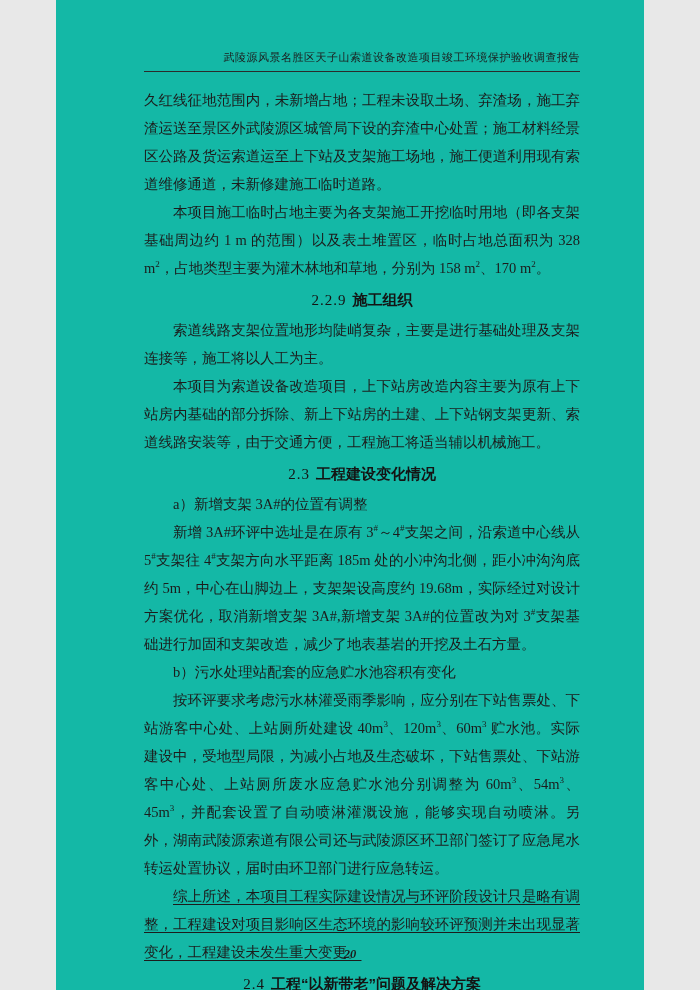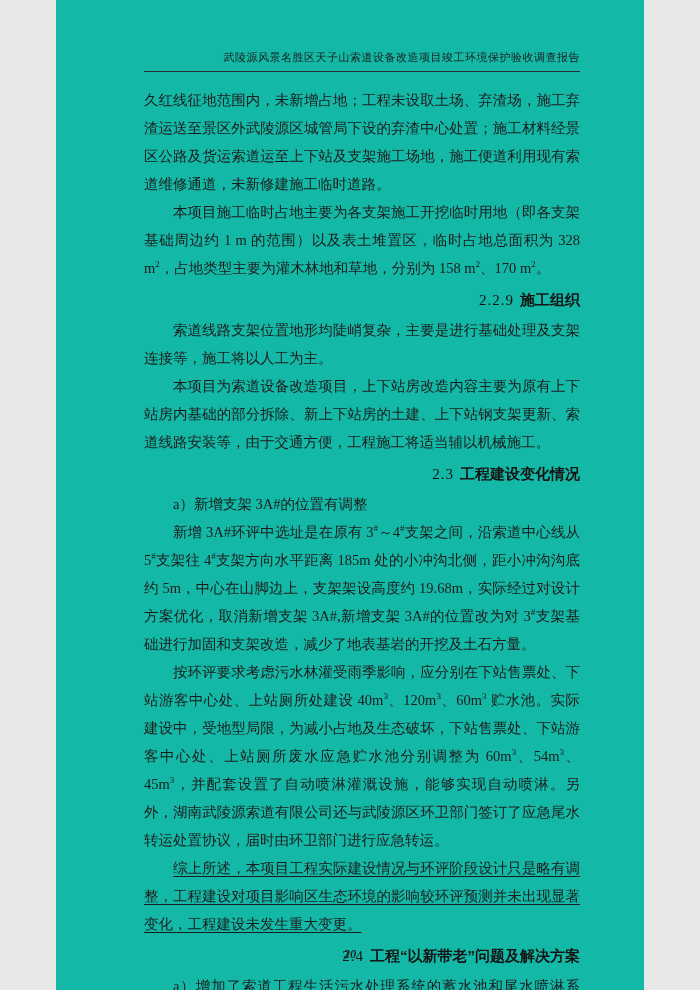--- a/index.html
+++ b/index.html
@@ -41,21 +41,21 @@
   .doc-body sup {
     font-size:9px;
     line-height:0;
     vertical-align:super;
   }
   h3.heading {
     margin:4px 0 2px 0;
     font-size:15px;
     line-height:28px;
     color:#141414;
-    text-align:right;
+    text-align:center;
     font-weight:700;
     font-family:"Liberation Sans","DejaVu Sans",sans-serif;
   }
   h3.heading .h-num {
     font-family:"Liberation Serif","DejaVu Serif",serif;
     font-weight:400;
     margin-right:6px;
     letter-spacing:1px;
   }
   .doc-footer {
@@ -77,20 +77,21 @@
 
   <div class="doc-body">
       <p class="para"><span>久红线征地范围内，未新增占地；工程未设取土场、弃渣场，施工弃渣运送至景区外武陵源区城管局下设的弃渣中心处置；施工材料经景区公路及货运索道运至上下站及支架施工场地，施工便道利用现有索道维修通道，未新修建施工临时道路。</span></p>
       <p class="para indent"><span>本项目施工临时占地主要为各支架施工开挖临时用地（即各支架基础周边约 1 m 的范围）以及表土堆置区，临时占地总面积为 328 m</span><sup>2</sup><span>，占地类型主要为灌木林地和草地，分别为 158 m</span><sup>2</sup><span>、170 m</span><sup>2</sup><span>。</span></p>
       <h3 class="heading"><span class="h-num">2.2.9</span><span class="h-text">施工组织</span></h3>
       <p class="para indent"><span>索道线路支架位置地形均陡峭复杂，主要是进行基础处理及支架连接等，施工将以人工为主。</span></p>
       <p class="para indent"><span>本项目为索道设备改造项目，上下站房改造内容主要为原有上下站房内基础的部分拆除、新上下站房的土建、上下站钢支架更新、索道线路安装等，由于交通方便，工程施工将适当辅以机械施工。</span></p>
       <h3 class="heading"><span class="h-num">2.3</span><span class="h-text">工程建设变化情况</span></h3>
       <p class="para indent"><span>a）新增支架 3A#的位置有调整</span></p>
       <p class="para indent"><span>新增 3A#环评中选址是在原有 3</span><sup>#</sup><span>～4</span><sup>#</sup><span>支架之间，沿索道中心线从 5</span><sup>#</sup><span>支架往 4</span><sup>#</sup><span>支架方向水平距离 185m 处的小冲沟北侧，距小冲沟沟底约 5m，中心在山脚边上，支架架设高度约 19.68m，实际经过对设计方案优化，取消新增支架 3A#,新增支架 3A#的位置改为对 3</span><sup>#</sup><span>支架基础进行加固和支架改造，减少了地表基岩的开挖及土石方量。</span></p>
+      <p class="para indent"><span>b）污水处理站配套的应急贮水池容积有变化</span></p>
       <p class="para indent"><span>按环评要求考虑污水林灌受雨季影响，应分别在下站售票处、下站游客中心处、上站厕所处建设 40m</span><sup>3</sup><span>、120m</span><sup>3</sup><span>、60m</span><sup>3</sup><span> 贮水池。实际建设中，受地型局限，为减小占地及生态破坏，下站售票处、下站游客中心处、上站厕所废水应急贮水池分别调整为 60m</span><sup>3</sup><span>、54m</span><sup>3</sup><span>、45m</span><sup>3</sup><span>，并配套设置了自动喷淋灌溉设施，能够实现自动喷淋。另外，湖南武陵源索道有限公司还与武陵源区环卫部门签订了应急尾水转运处置协议，届时由环卫部门进行应急转运。</span></p>
       <p class="para indent underline"><span>综上所述，本项目工程实际建设情况与环评阶段设计只是略有调整，工程建设对项目影响区生态环境的影响较环评预测并未出现显著变化，工程建设未发生重大变更。</span></p>
       <h3 class="heading"><span class="h-num">2.4</span><span class="h-text">工程“以新带老”问题及解决方案</span></h3>
       <p class="para indent"><span>a）增加了索道工程生活污水处理系统的蓄水池和尾水喷淋系统，支架架设高度约</span></p>
     </div>
 
   <div class="doc-footer">20</div>
 </div>
 
 </body></html>

